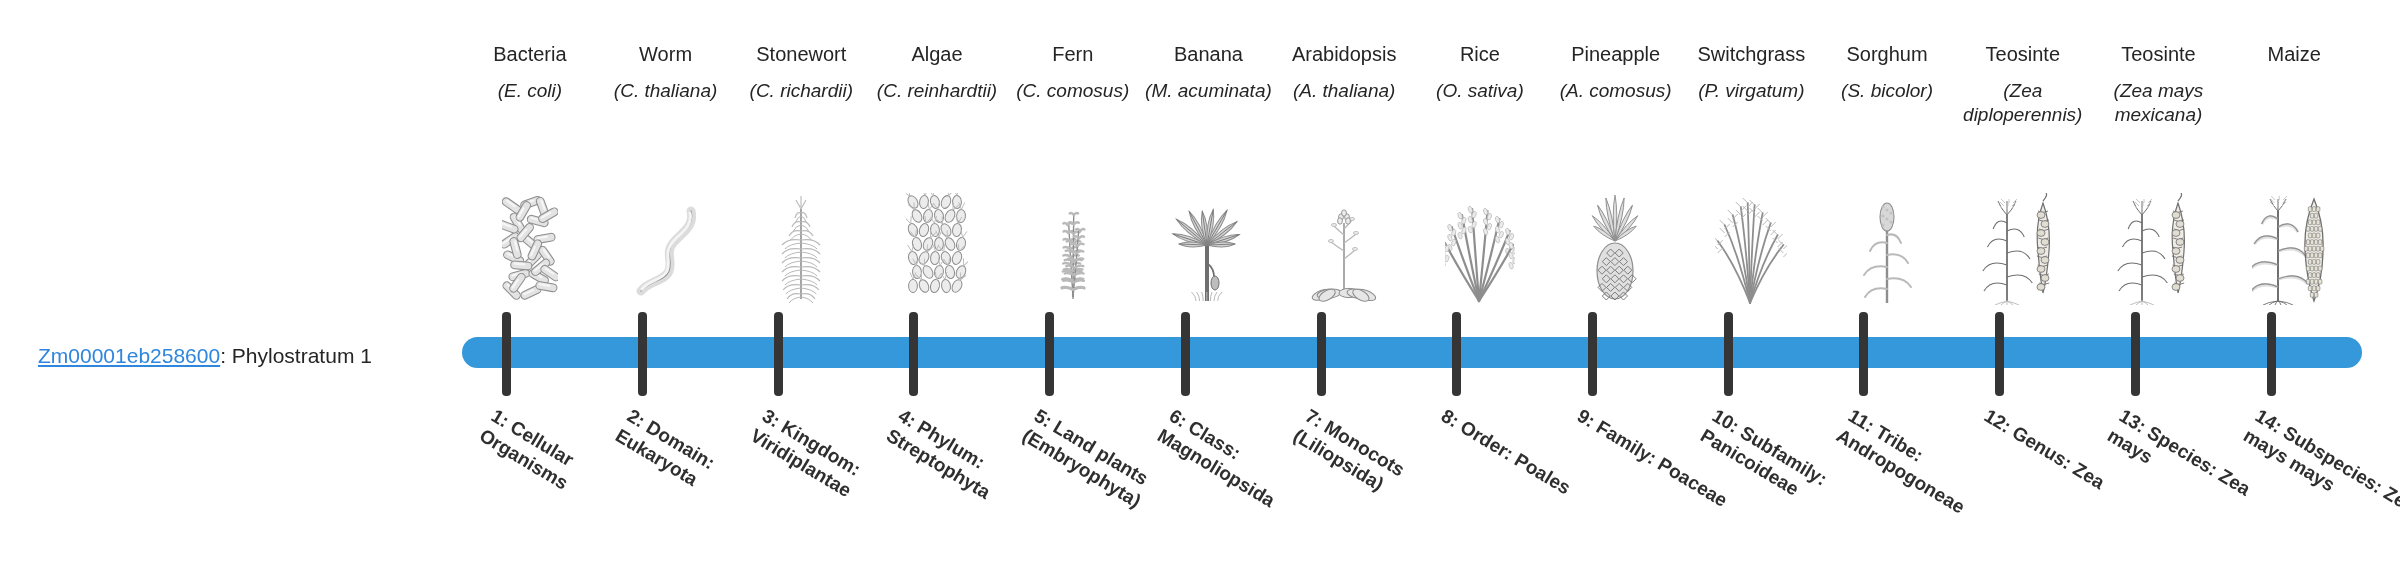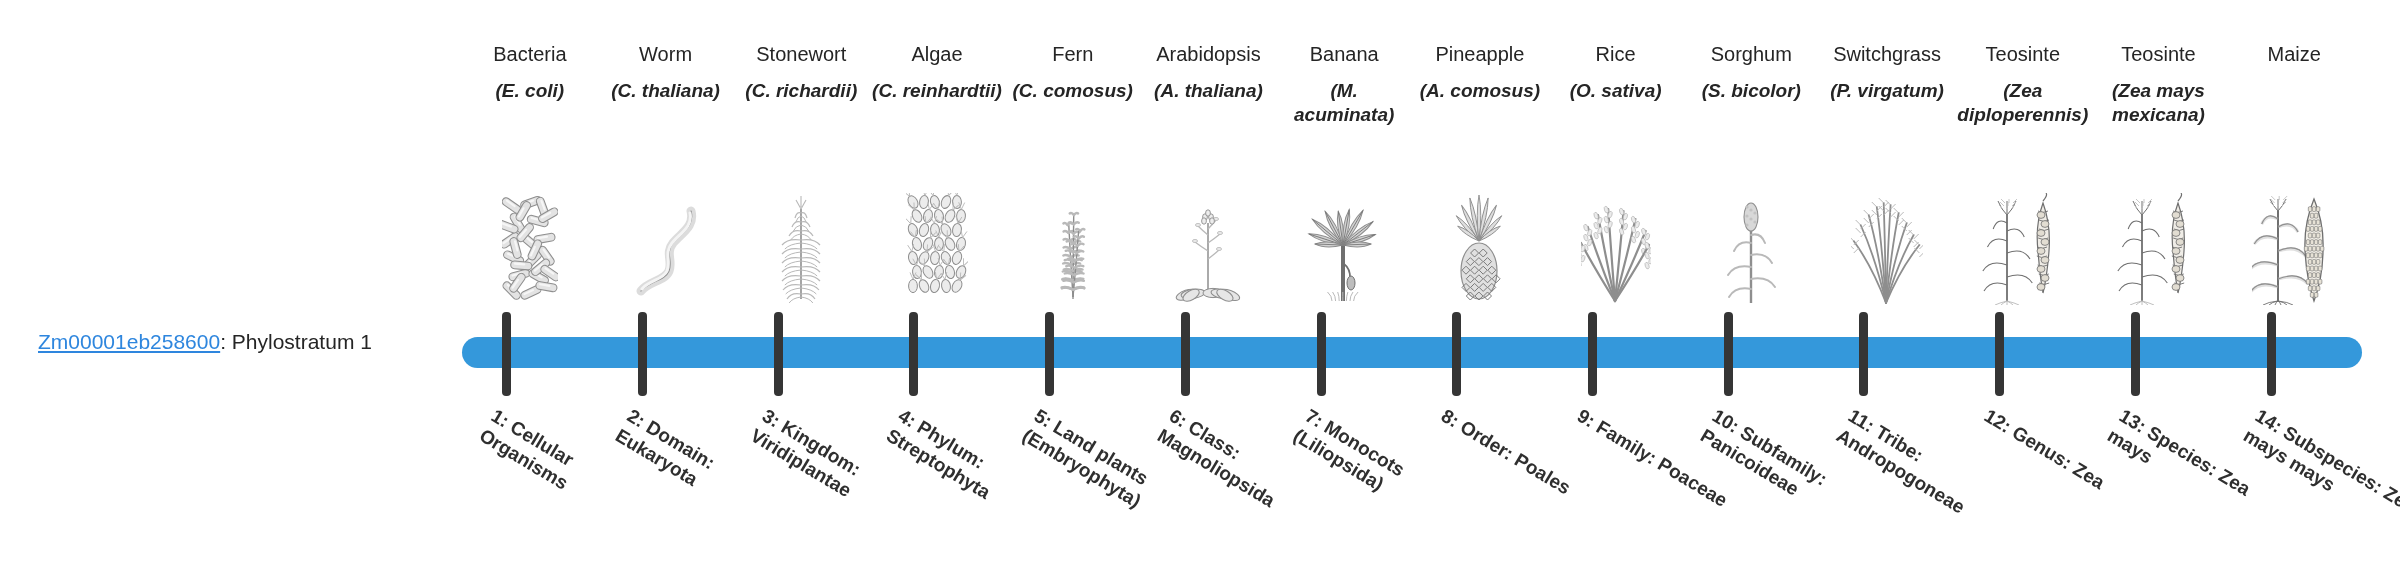--- a/index.html
+++ b/index.html
@@ -22,21 +22,21 @@
     position: absolute;
     left: 0; top: 0;
     width: 2400px;
     height: 580px;
   }
 
   
   #gene-label {
     position: absolute;
     left: 38px;
-    top: 329px;
+    top: 343px;
     font-size: 21px;
     line-height: 26px;
     white-space: nowrap;
   }
   #gene-label .gene-id {
     color: #2e86de;
     text-decoration: underline;
     text-underline-offset: 2px;
     cursor: pointer;
   }
@@ -70,21 +70,20 @@
     color: #252525;
   }
   .species-latin {
     font-size: 19px;
     line-height: 24px;
     font-style: italic;
     text-align: center;
     margin-top: 13px;
     color: #252525;
     padding: 0 2px;
-    font-weight: bold;
   }
   .species-art {
     position: absolute;
     bottom: 0px;
     left: 0; right: 0;
     height: 115px;
     display: flex;
     flex-direction: row;
     align-items: flex-end;
     justify-content: center;
@@ -529,20 +528,78 @@
             <path d="M42.632098765432104 52.666666666666664 q -3.56 -3 -5.933333333333334 -1.5" stroke="#b9b9b9" stroke-width="2.4" fill="none" stroke-linecap="round"></path>
             <path d="M42.632098765432104 52.666666666666664 q 3.56 -3 5.933333333333334 -1.5" stroke="#b9b9b9" stroke-width="2.4" fill="none" stroke-linecap="round"></path>
             <path d="M43.84691358024691 45.333333333333336 q -3.0400000000000005 -3 -5.066666666666667 -1.5" stroke="#b9b9b9" stroke-width="2.4" fill="none" stroke-linecap="round"></path>
             <path d="M43.84691358024691 45.333333333333336 q 3.0400000000000005 -3 5.066666666666667 -1.5" stroke="#b9b9b9" stroke-width="2.4" fill="none" stroke-linecap="round"></path>
             <path d="M45.2 38 q -2.5199999999999996 -3 -4.199999999999999 -1.5" stroke="#b9b9b9" stroke-width="2.4" fill="none" stroke-linecap="round"></path>
             <path d="M45.2 38 q 2.5199999999999996 -3 4.199999999999999 -1.5" stroke="#b9b9b9" stroke-width="2.4" fill="none" stroke-linecap="round"></path>
   </svg>
         </div>
       </div>
       <div class="species-col">
+        <div class="species-common">Banana</div>
+        <div class="species-latin">(M. acuminata)</div>
+        <div class="species-art">
+          <svg width="76" height="112" viewBox="0 0 76 112">
+            <path d="M37 108 L37 52" stroke="#6f6f6f" stroke-width="4" fill="none"></path>
+            <g transform="translate(37,52) rotate(-72)">
+      <path d="M0 0 q 5 -21.599999999999998 0 -36 q -5 14.4 0 36" fill="#d3d3d3" stroke="#8e8e8e" stroke-width="1"></path>
+      <path d="M0 0 L0 -36" stroke="#6f6f6f" stroke-width="0.8"></path>
+            </g>
+            <g transform="translate(37,52) rotate(-50)">
+      <path d="M0 0 q 5 -24 0 -40 q -5 16 0 40" fill="#d3d3d3" stroke="#8e8e8e" stroke-width="1"></path>
+      <path d="M0 0 L0 -40" stroke="#6f6f6f" stroke-width="0.8"></path>
+            </g>
+            <g transform="translate(37,52) rotate(-28)">
+      <path d="M0 0 q 5 -22.8 0 -38 q -5 15.200000000000001 0 38" fill="#d3d3d3" stroke="#8e8e8e" stroke-width="1"></path>
+      <path d="M0 0 L0 -38" stroke="#6f6f6f" stroke-width="0.8"></path>
+            </g>
+            <g transform="translate(37,52) rotate(-8)">
+      <path d="M0 0 q 5 -20.4 0 -34 q -5 13.600000000000001 0 34" fill="#d3d3d3" stroke="#8e8e8e" stroke-width="1"></path>
+      <path d="M0 0 L0 -34" stroke="#6f6f6f" stroke-width="0.8"></path>
+            </g>
+            <g transform="translate(37,52) rotate(10)">
+      <path d="M0 0 q 5 -21.599999999999998 0 -36 q -5 14.4 0 36" fill="#d3d3d3" stroke="#8e8e8e" stroke-width="1"></path>
+      <path d="M0 0 L0 -36" stroke="#6f6f6f" stroke-width="0.8"></path>
+            </g>
+            <g transform="translate(37,52) rotate(30)">
+      <path d="M0 0 q 5 -24 0 -40 q -5 16 0 40" fill="#d3d3d3" stroke="#8e8e8e" stroke-width="1"></path>
+      <path d="M0 0 L0 -40" stroke="#6f6f6f" stroke-width="0.8"></path>
+            </g>
+            <g transform="translate(37,52) rotate(52)">
+      <path d="M0 0 q 5 -22.8 0 -38 q -5 15.200000000000001 0 38" fill="#d3d3d3" stroke="#8e8e8e" stroke-width="1"></path>
+      <path d="M0 0 L0 -38" stroke="#6f6f6f" stroke-width="0.8"></path>
+            </g>
+            <g transform="translate(37,52) rotate(72)">
+      <path d="M0 0 q 5 -20.4 0 -34 q -5 13.600000000000001 0 34" fill="#d3d3d3" stroke="#8e8e8e" stroke-width="1"></path>
+      <path d="M0 0 L0 -34" stroke="#6f6f6f" stroke-width="0.8"></path>
+            </g>
+            <g transform="translate(37,52) rotate(-88)">
+      <path d="M0 0 q 5 -16.8 0 -28 q -5 11.200000000000001 0 28" fill="#d3d3d3" stroke="#8e8e8e" stroke-width="1"></path>
+      <path d="M0 0 L0 -28" stroke="#6f6f6f" stroke-width="0.8"></path>
+            </g>
+            <g transform="translate(37,52) rotate(88)">
+      <path d="M0 0 q 5 -16.8 0 -28 q -5 11.200000000000001 0 28" fill="#d3d3d3" stroke="#8e8e8e" stroke-width="1"></path>
+      <path d="M0 0 L0 -28" stroke="#6f6f6f" stroke-width="0.8"></path>
+            </g>
+            <path d="M37 70 q 8 6 7 16" stroke="#6f6f6f" stroke-width="1.6" fill="none"></path>
+        <ellipse cx="45" cy="90" rx="4" ry="7" fill="#bdbdbd" stroke="#6f6f6f" stroke-width="1"></ellipse>
+            <path d="M26 108 q 0 -5 -4.5 -9" stroke="#b9b9b9" stroke-width="1" fill="none"></path>
+            <path d="M29.6 108 q 0 -5 -3 -9" stroke="#b9b9b9" stroke-width="1" fill="none"></path>
+            <path d="M33.2 108 q 0 -5 -1.5 -9" stroke="#b9b9b9" stroke-width="1" fill="none"></path>
+            <path d="M36.8 108 q 0 -5 0 -9" stroke="#b9b9b9" stroke-width="1" fill="none"></path>
+            <path d="M40.4 108 q 0 -5 1.5 -9" stroke="#b9b9b9" stroke-width="1" fill="none"></path>
+            <path d="M44 108 q 0 -5 3 -9" stroke="#b9b9b9" stroke-width="1" fill="none"></path>
+            <path d="M47.6 108 q 0 -5 4.5 -9" stroke="#b9b9b9" stroke-width="1" fill="none"></path>
+          </svg>
+        </div>
+      </div>
+      <div class="species-col">
         <div class="species-common">Arabidopsis</div>
         <div class="species-latin">(A. thaliana)</div>
         <div class="species-art">
           <svg width="68" height="112" viewBox="0 0 68 112">
             <path d="M34 104 L34 30" stroke="#8e8e8e" stroke-width="1.5" fill="none"></path>
             <path d="M34 58 q -7.8 -5 -13 -9" stroke="#b9b9b9" stroke-width="1.3" fill="none"></path>
           <ellipse cx="21" cy="48" rx="2.6" ry="1.6" fill="#e8e8e8" stroke="#b9b9b9" stroke-width="0.8"></ellipse>
             <path d="M34 50 q 7.199999999999999 -5 12 -9" stroke="#b9b9b9" stroke-width="1.3" fill="none"></path>
           <ellipse cx="46" cy="40" rx="2.6" ry="1.6" fill="#e8e8e8" stroke="#b9b9b9" stroke-width="0.8"></ellipse>
             <path d="M34 66 q 6.6 -5 11 -9" stroke="#b9b9b9" stroke-width="1.3" fill="none"></path>
@@ -572,134 +629,20 @@
             </g>
             <g transform="translate(50,100) rotate(20)">
       <ellipse rx="11" ry="4.6" fill="#e6e6e6" stroke="#8e8e8e" stroke-width="1" transform="translate(5.5,0)"></ellipse>
             </g>
             <g transform="translate(21,100) rotate(-30)">
       <ellipse rx="9" ry="4.6" fill="#e6e6e6" stroke="#8e8e8e" stroke-width="1" transform="translate(-4.5,0)"></ellipse>
             </g>
             <g transform="translate(47,100) rotate(30)">
       <ellipse rx="9" ry="4.6" fill="#e6e6e6" stroke="#8e8e8e" stroke-width="1" transform="translate(4.5,0)"></ellipse>
             </g>
-          </svg>
-        </div>
-      </div>
-      <div class="species-col">
-        <div class="species-common">Banana</div>
-        <div class="species-latin">(M. acuminata)</div>
-        <div class="species-art">
-          <svg width="76" height="112" viewBox="0 0 76 112">
-            <path d="M37 108 L37 52" stroke="#6f6f6f" stroke-width="4" fill="none"></path>
-            <g transform="translate(37,52) rotate(-72)">
-      <path d="M0 0 q 5 -21.599999999999998 0 -36 q -5 14.4 0 36" fill="#d3d3d3" stroke="#8e8e8e" stroke-width="1"></path>
-      <path d="M0 0 L0 -36" stroke="#6f6f6f" stroke-width="0.8"></path>
-            </g>
-            <g transform="translate(37,52) rotate(-50)">
-      <path d="M0 0 q 5 -24 0 -40 q -5 16 0 40" fill="#d3d3d3" stroke="#8e8e8e" stroke-width="1"></path>
-      <path d="M0 0 L0 -40" stroke="#6f6f6f" stroke-width="0.8"></path>
-            </g>
-            <g transform="translate(37,52) rotate(-28)">
-      <path d="M0 0 q 5 -22.8 0 -38 q -5 15.200000000000001 0 38" fill="#d3d3d3" stroke="#8e8e8e" stroke-width="1"></path>
-      <path d="M0 0 L0 -38" stroke="#6f6f6f" stroke-width="0.8"></path>
-            </g>
-            <g transform="translate(37,52) rotate(-8)">
-      <path d="M0 0 q 5 -20.4 0 -34 q -5 13.600000000000001 0 34" fill="#d3d3d3" stroke="#8e8e8e" stroke-width="1"></path>
-      <path d="M0 0 L0 -34" stroke="#6f6f6f" stroke-width="0.8"></path>
-            </g>
-            <g transform="translate(37,52) rotate(10)">
-      <path d="M0 0 q 5 -21.599999999999998 0 -36 q -5 14.4 0 36" fill="#d3d3d3" stroke="#8e8e8e" stroke-width="1"></path>
-      <path d="M0 0 L0 -36" stroke="#6f6f6f" stroke-width="0.8"></path>
-            </g>
-            <g transform="translate(37,52) rotate(30)">
-      <path d="M0 0 q 5 -24 0 -40 q -5 16 0 40" fill="#d3d3d3" stroke="#8e8e8e" stroke-width="1"></path>
-      <path d="M0 0 L0 -40" stroke="#6f6f6f" stroke-width="0.8"></path>
-            </g>
-            <g transform="translate(37,52) rotate(52)">
-      <path d="M0 0 q 5 -22.8 0 -38 q -5 15.200000000000001 0 38" fill="#d3d3d3" stroke="#8e8e8e" stroke-width="1"></path>
-      <path d="M0 0 L0 -38" stroke="#6f6f6f" stroke-width="0.8"></path>
-            </g>
-            <g transform="translate(37,52) rotate(72)">
-      <path d="M0 0 q 5 -20.4 0 -34 q -5 13.600000000000001 0 34" fill="#d3d3d3" stroke="#8e8e8e" stroke-width="1"></path>
-      <path d="M0 0 L0 -34" stroke="#6f6f6f" stroke-width="0.8"></path>
-            </g>
-            <g transform="translate(37,52) rotate(-88)">
-      <path d="M0 0 q 5 -16.8 0 -28 q -5 11.200000000000001 0 28" fill="#d3d3d3" stroke="#8e8e8e" stroke-width="1"></path>
-      <path d="M0 0 L0 -28" stroke="#6f6f6f" stroke-width="0.8"></path>
-            </g>
-            <g transform="translate(37,52) rotate(88)">
-      <path d="M0 0 q 5 -16.8 0 -28 q -5 11.200000000000001 0 28" fill="#d3d3d3" stroke="#8e8e8e" stroke-width="1"></path>
-      <path d="M0 0 L0 -28" stroke="#6f6f6f" stroke-width="0.8"></path>
-            </g>
-            <path d="M37 70 q 8 6 7 16" stroke="#6f6f6f" stroke-width="1.6" fill="none"></path>
-        <ellipse cx="45" cy="90" rx="4" ry="7" fill="#bdbdbd" stroke="#6f6f6f" stroke-width="1"></ellipse>
-            <path d="M26 108 q 0 -5 -4.5 -9" stroke="#b9b9b9" stroke-width="1" fill="none"></path>
-            <path d="M29.6 108 q 0 -5 -3 -9" stroke="#b9b9b9" stroke-width="1" fill="none"></path>
-            <path d="M33.2 108 q 0 -5 -1.5 -9" stroke="#b9b9b9" stroke-width="1" fill="none"></path>
-            <path d="M36.8 108 q 0 -5 0 -9" stroke="#b9b9b9" stroke-width="1" fill="none"></path>
-            <path d="M40.4 108 q 0 -5 1.5 -9" stroke="#b9b9b9" stroke-width="1" fill="none"></path>
-            <path d="M44 108 q 0 -5 3 -9" stroke="#b9b9b9" stroke-width="1" fill="none"></path>
-            <path d="M47.6 108 q 0 -5 4.5 -9" stroke="#b9b9b9" stroke-width="1" fill="none"></path>
-          </svg>
-        </div>
-      </div>
-      <div class="species-col">
-        <div class="species-common">Pineapple</div>
-        <div class="species-latin">(A. comosus)</div>
-        <div class="species-art">
-          <svg width="68" height="112" viewBox="0 0 68 112">
-            <g transform="translate(33,48) rotate(-42)">
-      <path d="M0 0 q 3.5 -20.4 0 -34 q -3.5 13.600000000000001 0 34" fill="#dedede" stroke="#8e8e8e" stroke-width="0.9"></path>
-            </g>
-            <g transform="translate(33,48) rotate(-26)">
-      <path d="M0 0 q 3.5 -24 0 -40 q -3.5 16 0 40" fill="#dedede" stroke="#8e8e8e" stroke-width="0.9"></path>
-            </g>
-            <g transform="translate(33,48) rotate(-12)">
-      <path d="M0 0 q 3.5 -26.4 0 -44 q -3.5 17.6 0 44" fill="#dedede" stroke="#8e8e8e" stroke-width="0.9"></path>
-            </g>
-            <g transform="translate(33,48) rotate(0)">
-      <path d="M0 0 q 3.5 -27.599999999999998 0 -46 q -3.5 18.400000000000002 0 46" fill="#dedede" stroke="#8e8e8e" stroke-width="0.9"></path>
-            </g>
-            <g transform="translate(33,48) rotate(12)">
-      <path d="M0 0 q 3.5 -26.4 0 -44 q -3.5 17.6 0 44" fill="#dedede" stroke="#8e8e8e" stroke-width="0.9"></path>
-            </g>
-            <g transform="translate(33,48) rotate(26)">
-      <path d="M0 0 q 3.5 -24 0 -40 q -3.5 16 0 40" fill="#dedede" stroke="#8e8e8e" stroke-width="0.9"></path>
-            </g>
-            <g transform="translate(33,48) rotate(42)">
-      <path d="M0 0 q 3.5 -20.4 0 -34 q -3.5 13.600000000000001 0 34" fill="#dedede" stroke="#8e8e8e" stroke-width="0.9"></path>
-            </g>
-            <g transform="translate(33,48) rotate(-55)">
-      <path d="M0 0 q 3.5 -15.6 0 -26 q -3.5 10.4 0 26" fill="#dedede" stroke="#8e8e8e" stroke-width="0.9"></path>
-            </g>
-            <g transform="translate(33,48) rotate(55)">
-      <path d="M0 0 q 3.5 -15.6 0 -26 q -3.5 10.4 0 26" fill="#dedede" stroke="#8e8e8e" stroke-width="0.9"></path>
-            </g>
-            <ellipse cx="33" cy="78" rx="18" ry="28" fill="#e0e0e0" stroke="#8e8e8e" stroke-width="1.2"></ellipse>
-            <path d="M28.6 56 l 4 4 l -4 4 l -4 -4 z" fill="none" stroke="#6f6f6f" stroke-width="0.9"></path>
-            <path d="M37.2 56 l 4 4 l -4 4 l -4 -4 z" fill="none" stroke="#6f6f6f" stroke-width="0.9"></path>
-            <path d="M24.3 64.6 l 4 4 l -4 4 l -4 -4 z" fill="none" stroke="#6f6f6f" stroke-width="0.9"></path>
-            <path d="M32.9 64.6 l 4 4 l -4 4 l -4 -4 z" fill="none" stroke="#6f6f6f" stroke-width="0.9"></path>
-            <path d="M41.5 64.6 l 4 4 l -4 4 l -4 -4 z" fill="none" stroke="#6f6f6f" stroke-width="0.9"></path>
-            <path d="M20 73.2 l 4 4 l -4 4 l -4 -4 z" fill="none" stroke="#6f6f6f" stroke-width="0.9"></path>
-            <path d="M28.6 73.2 l 4 4 l -4 4 l -4 -4 z" fill="none" stroke="#6f6f6f" stroke-width="0.9"></path>
-            <path d="M37.2 73.2 l 4 4 l -4 4 l -4 -4 z" fill="none" stroke="#6f6f6f" stroke-width="0.9"></path>
-            <path d="M45.8 73.2 l 4 4 l -4 4 l -4 -4 z" fill="none" stroke="#6f6f6f" stroke-width="0.9"></path>
-            <path d="M24.3 81.8 l 4 4 l -4 4 l -4 -4 z" fill="none" stroke="#6f6f6f" stroke-width="0.9"></path>
-            <path d="M32.9 81.8 l 4 4 l -4 4 l -4 -4 z" fill="none" stroke="#6f6f6f" stroke-width="0.9"></path>
-            <path d="M41.5 81.8 l 4 4 l -4 4 l -4 -4 z" fill="none" stroke="#6f6f6f" stroke-width="0.9"></path>
-            <path d="M50.099999999999994 81.8 l 4 4 l -4 4 l -4 -4 z" fill="none" stroke="#6f6f6f" stroke-width="0.9"></path>
-            <path d="M20 90.4 l 4 4 l -4 4 l -4 -4 z" fill="none" stroke="#6f6f6f" stroke-width="0.9"></path>
-            <path d="M28.6 90.4 l 4 4 l -4 4 l -4 -4 z" fill="none" stroke="#6f6f6f" stroke-width="0.9"></path>
-            <path d="M37.2 90.4 l 4 4 l -4 4 l -4 -4 z" fill="none" stroke="#6f6f6f" stroke-width="0.9"></path>
-            <path d="M45.8 90.4 l 4 4 l -4 4 l -4 -4 z" fill="none" stroke="#6f6f6f" stroke-width="0.9"></path>
-            <path d="M24.3 99 l 4 4 l -4 4 l -4 -4 z" fill="none" stroke="#6f6f6f" stroke-width="0.9"></path>
-            <path d="M32.9 99 l 4 4 l -4 4 l -4 -4 z" fill="none" stroke="#6f6f6f" stroke-width="0.9"></path>
-            <path d="M41.5 99 l 4 4 l -4 4 l -4 -4 z" fill="none" stroke="#6f6f6f" stroke-width="0.9"></path>
           </svg>
         </div>
       </div>
       <div class="species-col">
         <div class="species-common">Rice</div>
         <div class="species-latin">(O. sativa)</div>
         <div class="species-art">
           <svg width="70" height="112" viewBox="0 0 70 112">
             <path d="M34 108 q -16 -40.7 -27.2 -74" stroke="#8e8e8e" stroke-width="2.2" fill="none" stroke-linecap="round"></path>
             <ellipse cx="4.800000000000001" cy="34" rx="1.9" ry="3.4" fill="#ebebeb" stroke="#b9b9b9" stroke-width="0.7" transform="rotate(-18 6.800000000000001 34)"></ellipse>
@@ -746,39 +689,72 @@
             <path d="M34 108 q 20 -30.800000000000004 34 -56" stroke="#8e8e8e" stroke-width="2.2" fill="none" stroke-linecap="round"></path>
             <ellipse cx="66" cy="52" rx="1.9" ry="3.4" fill="#ebebeb" stroke="#b9b9b9" stroke-width="0.7" transform="rotate(-18 68 52)"></ellipse>
             <ellipse cx="70" cy="57" rx="1.9" ry="3.4" fill="#ebebeb" stroke="#b9b9b9" stroke-width="0.7" transform="rotate(18 68 57)"></ellipse>
             <ellipse cx="66" cy="62" rx="1.9" ry="3.4" fill="#ebebeb" stroke="#b9b9b9" stroke-width="0.7" transform="rotate(-18 68 62)"></ellipse>
             <ellipse cx="70" cy="67" rx="1.9" ry="3.4" fill="#ebebeb" stroke="#b9b9b9" stroke-width="0.7" transform="rotate(18 68 67)"></ellipse>
             <ellipse cx="66" cy="72" rx="1.9" ry="3.4" fill="#ebebeb" stroke="#b9b9b9" stroke-width="0.7" transform="rotate(-18 68 72)"></ellipse>
           </svg>
         </div>
       </div>
       <div class="species-col">
-        <div class="species-common">Sorghum</div>
-        <div class="species-latin">(S. bicolor)</div>
+        <div class="species-common">Pineapple</div>
+        <div class="species-latin">(A. comosus)</div>
         <div class="species-art">
           <svg width="68" height="112" viewBox="0 0 68 112">
-            <path d="M34 110 L34 34" stroke="#8e8e8e" stroke-width="2.4" fill="none"></path>
-            <path d="M34 96 q -15.399999999999999 -3 -22 8" stroke="#b9b9b9" stroke-width="2" fill="none" stroke-linecap="round"></path>
-            <path d="M34 86 q 16.799999999999997 -3 24 8" stroke="#b9b9b9" stroke-width="2" fill="none" stroke-linecap="round"></path>
-            <path d="M34 74 q -16.099999999999998 -3 -23 8" stroke="#b9b9b9" stroke-width="2" fill="none" stroke-linecap="round"></path>
-            <path d="M34 62 q 14.7 -3 21 8" stroke="#b9b9b9" stroke-width="2" fill="none" stroke-linecap="round"></path>
-            <path d="M34 50 q -11.899999999999999 -3 -17 8" stroke="#b9b9b9" stroke-width="2" fill="none" stroke-linecap="round"></path>
-            <path d="M34 42 q 9.799999999999999 -3 14 8" stroke="#b9b9b9" stroke-width="2" fill="none" stroke-linecap="round"></path>
-            <ellipse cx="34" cy="24" rx="7" ry="14" fill="#d8d8d8" stroke="#8e8e8e" stroke-width="1.1"></ellipse>
-            <circle cx="30" cy="14" r="1.6" fill="#c2c2c2"></circle>
-            <circle cx="34" cy="17" r="1.6" fill="#c2c2c2"></circle>
-            <circle cx="38" cy="20" r="1.6" fill="#c2c2c2"></circle>
-            <circle cx="30" cy="23" r="1.6" fill="#c2c2c2"></circle>
-            <circle cx="34" cy="26" r="1.6" fill="#c2c2c2"></circle>
-            <circle cx="38" cy="29" r="1.6" fill="#c2c2c2"></circle>
-            <circle cx="30" cy="32" r="1.6" fill="#c2c2c2"></circle>
+            <g transform="translate(33,48) rotate(-42)">
+      <path d="M0 0 q 3.5 -20.4 0 -34 q -3.5 13.600000000000001 0 34" fill="#dedede" stroke="#8e8e8e" stroke-width="0.9"></path>
+            </g>
+            <g transform="translate(33,48) rotate(-26)">
+      <path d="M0 0 q 3.5 -24 0 -40 q -3.5 16 0 40" fill="#dedede" stroke="#8e8e8e" stroke-width="0.9"></path>
+            </g>
+            <g transform="translate(33,48) rotate(-12)">
+      <path d="M0 0 q 3.5 -26.4 0 -44 q -3.5 17.6 0 44" fill="#dedede" stroke="#8e8e8e" stroke-width="0.9"></path>
+            </g>
+            <g transform="translate(33,48) rotate(0)">
+      <path d="M0 0 q 3.5 -27.599999999999998 0 -46 q -3.5 18.400000000000002 0 46" fill="#dedede" stroke="#8e8e8e" stroke-width="0.9"></path>
+            </g>
+            <g transform="translate(33,48) rotate(12)">
+      <path d="M0 0 q 3.5 -26.4 0 -44 q -3.5 17.6 0 44" fill="#dedede" stroke="#8e8e8e" stroke-width="0.9"></path>
+            </g>
+            <g transform="translate(33,48) rotate(26)">
+      <path d="M0 0 q 3.5 -24 0 -40 q -3.5 16 0 40" fill="#dedede" stroke="#8e8e8e" stroke-width="0.9"></path>
+            </g>
+            <g transform="translate(33,48) rotate(42)">
+      <path d="M0 0 q 3.5 -20.4 0 -34 q -3.5 13.600000000000001 0 34" fill="#dedede" stroke="#8e8e8e" stroke-width="0.9"></path>
+            </g>
+            <g transform="translate(33,48) rotate(-55)">
+      <path d="M0 0 q 3.5 -15.6 0 -26 q -3.5 10.4 0 26" fill="#dedede" stroke="#8e8e8e" stroke-width="0.9"></path>
+            </g>
+            <g transform="translate(33,48) rotate(55)">
+      <path d="M0 0 q 3.5 -15.6 0 -26 q -3.5 10.4 0 26" fill="#dedede" stroke="#8e8e8e" stroke-width="0.9"></path>
+            </g>
+            <ellipse cx="33" cy="78" rx="18" ry="28" fill="#e0e0e0" stroke="#8e8e8e" stroke-width="1.2"></ellipse>
+            <path d="M28.6 56 l 4 4 l -4 4 l -4 -4 z" fill="none" stroke="#6f6f6f" stroke-width="0.9"></path>
+            <path d="M37.2 56 l 4 4 l -4 4 l -4 -4 z" fill="none" stroke="#6f6f6f" stroke-width="0.9"></path>
+            <path d="M24.3 64.6 l 4 4 l -4 4 l -4 -4 z" fill="none" stroke="#6f6f6f" stroke-width="0.9"></path>
+            <path d="M32.9 64.6 l 4 4 l -4 4 l -4 -4 z" fill="none" stroke="#6f6f6f" stroke-width="0.9"></path>
+            <path d="M41.5 64.6 l 4 4 l -4 4 l -4 -4 z" fill="none" stroke="#6f6f6f" stroke-width="0.9"></path>
+            <path d="M20 73.2 l 4 4 l -4 4 l -4 -4 z" fill="none" stroke="#6f6f6f" stroke-width="0.9"></path>
+            <path d="M28.6 73.2 l 4 4 l -4 4 l -4 -4 z" fill="none" stroke="#6f6f6f" stroke-width="0.9"></path>
+            <path d="M37.2 73.2 l 4 4 l -4 4 l -4 -4 z" fill="none" stroke="#6f6f6f" stroke-width="0.9"></path>
+            <path d="M45.8 73.2 l 4 4 l -4 4 l -4 -4 z" fill="none" stroke="#6f6f6f" stroke-width="0.9"></path>
+            <path d="M24.3 81.8 l 4 4 l -4 4 l -4 -4 z" fill="none" stroke="#6f6f6f" stroke-width="0.9"></path>
+            <path d="M32.9 81.8 l 4 4 l -4 4 l -4 -4 z" fill="none" stroke="#6f6f6f" stroke-width="0.9"></path>
+            <path d="M41.5 81.8 l 4 4 l -4 4 l -4 -4 z" fill="none" stroke="#6f6f6f" stroke-width="0.9"></path>
+            <path d="M50.099999999999994 81.8 l 4 4 l -4 4 l -4 -4 z" fill="none" stroke="#6f6f6f" stroke-width="0.9"></path>
+            <path d="M20 90.4 l 4 4 l -4 4 l -4 -4 z" fill="none" stroke="#6f6f6f" stroke-width="0.9"></path>
+            <path d="M28.6 90.4 l 4 4 l -4 4 l -4 -4 z" fill="none" stroke="#6f6f6f" stroke-width="0.9"></path>
+            <path d="M37.2 90.4 l 4 4 l -4 4 l -4 -4 z" fill="none" stroke="#6f6f6f" stroke-width="0.9"></path>
+            <path d="M45.8 90.4 l 4 4 l -4 4 l -4 -4 z" fill="none" stroke="#6f6f6f" stroke-width="0.9"></path>
+            <path d="M24.3 99 l 4 4 l -4 4 l -4 -4 z" fill="none" stroke="#6f6f6f" stroke-width="0.9"></path>
+            <path d="M32.9 99 l 4 4 l -4 4 l -4 -4 z" fill="none" stroke="#6f6f6f" stroke-width="0.9"></path>
+            <path d="M41.5 99 l 4 4 l -4 4 l -4 -4 z" fill="none" stroke="#6f6f6f" stroke-width="0.9"></path>
           </svg>
         </div>
       </div>
       <div class="species-col">
         <div class="species-common">Switchgrass</div>
         <div class="species-latin">(P. virgatum)</div>
         <div class="species-art">
           <svg width="72" height="112" viewBox="0 0 72 112">
             <path d="M35 110 q -11.088 -46.8 -25.344 -78" stroke="#8e8e8e" stroke-width="1.8" fill="none" stroke-linecap="round"></path>
             <path d="M9.655999999999999 32 l -5 -5" stroke="#b9b9b9" stroke-width="1" fill="none"></path>
@@ -827,20 +803,43 @@
             <path d="M2.7439999999999998 60 l 5 -5" stroke="#b9b9b9" stroke-width="1" fill="none"></path>
             <path d="M35 110 q 14.615999999999998 -34.8 33.408 -58" stroke="#8e8e8e" stroke-width="1.8" fill="none" stroke-linecap="round"></path>
             <path d="M68.408 52 l -5 -5" stroke="#b9b9b9" stroke-width="1" fill="none"></path>
             <path d="M68.408 56 l 5 -5" stroke="#b9b9b9" stroke-width="1" fill="none"></path>
             <path d="M68.408 60 l -5 -5" stroke="#b9b9b9" stroke-width="1" fill="none"></path>
             <path d="M68.408 64 l 5 -5" stroke="#b9b9b9" stroke-width="1" fill="none"></path>
           </svg>
         </div>
       </div>
       <div class="species-col">
+        <div class="species-common">Sorghum</div>
+        <div class="species-latin">(S. bicolor)</div>
+        <div class="species-art">
+          <svg width="68" height="112" viewBox="0 0 68 112">
+            <path d="M34 110 L34 34" stroke="#8e8e8e" stroke-width="2.4" fill="none"></path>
+            <path d="M34 96 q -15.399999999999999 -3 -22 8" stroke="#b9b9b9" stroke-width="2" fill="none" stroke-linecap="round"></path>
+            <path d="M34 86 q 16.799999999999997 -3 24 8" stroke="#b9b9b9" stroke-width="2" fill="none" stroke-linecap="round"></path>
+            <path d="M34 74 q -16.099999999999998 -3 -23 8" stroke="#b9b9b9" stroke-width="2" fill="none" stroke-linecap="round"></path>
+            <path d="M34 62 q 14.7 -3 21 8" stroke="#b9b9b9" stroke-width="2" fill="none" stroke-linecap="round"></path>
+            <path d="M34 50 q -11.899999999999999 -3 -17 8" stroke="#b9b9b9" stroke-width="2" fill="none" stroke-linecap="round"></path>
+            <path d="M34 42 q 9.799999999999999 -3 14 8" stroke="#b9b9b9" stroke-width="2" fill="none" stroke-linecap="round"></path>
+            <ellipse cx="34" cy="24" rx="7" ry="14" fill="#d8d8d8" stroke="#8e8e8e" stroke-width="1.1"></ellipse>
+            <circle cx="30" cy="14" r="1.6" fill="#c2c2c2"></circle>
+            <circle cx="34" cy="17" r="1.6" fill="#c2c2c2"></circle>
+            <circle cx="38" cy="20" r="1.6" fill="#c2c2c2"></circle>
+            <circle cx="30" cy="23" r="1.6" fill="#c2c2c2"></circle>
+            <circle cx="34" cy="26" r="1.6" fill="#c2c2c2"></circle>
+            <circle cx="38" cy="29" r="1.6" fill="#c2c2c2"></circle>
+            <circle cx="30" cy="32" r="1.6" fill="#c2c2c2"></circle>
+          </svg>
+        </div>
+      </div>
+      <div class="species-col">
         <div class="species-common">Teosinte</div>
         <div class="species-latin">(Zea diploperennis)</div>
         <div class="species-art">
           <svg width="84" height="112" viewBox="0 0 84 112">
     <g>
               <path d="M26 108 L26 22" stroke="#6f6f6f" stroke-width="1.8" fill="none"></path>
               <path d="M26 92 q -16 -6 -23 6" stroke="#6f6f6f" stroke-width="1.1" fill="none"></path>
               <path d="M26 84 q 17.6 -6 25.299999999999997 6" stroke="#6f6f6f" stroke-width="1.1" fill="none"></path>
               <path d="M26 72 q -16.8 -6 -24.15 6" stroke="#6f6f6f" stroke-width="1.1" fill="none"></path>
               <path d="M26 60 q 16 -6 23 6" stroke="#6f6f6f" stroke-width="1.1" fill="none"></path>

